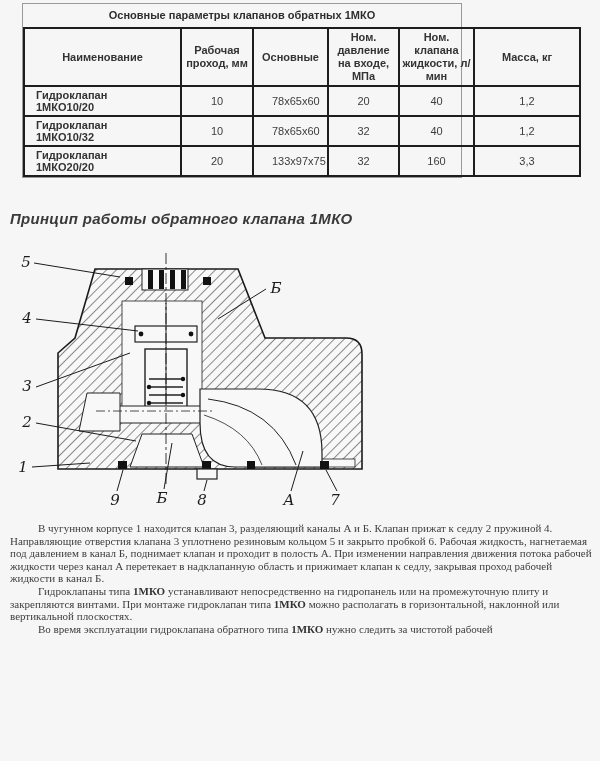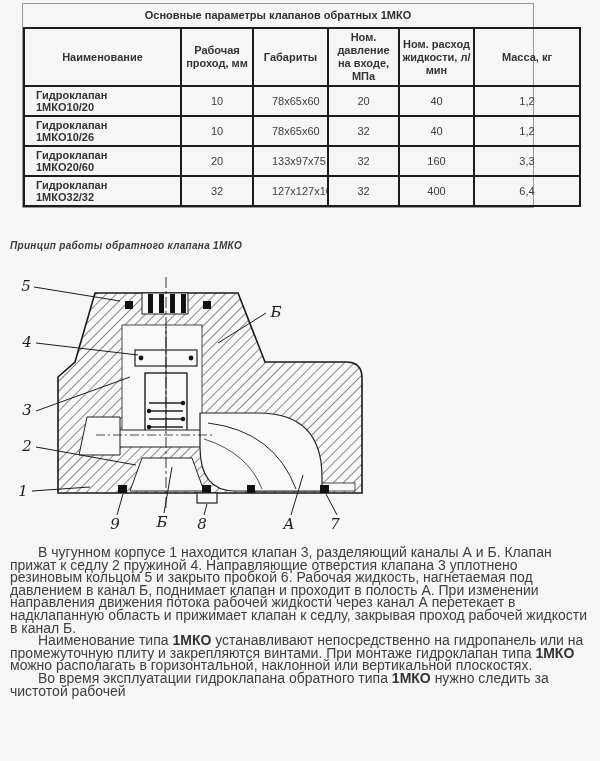--- a/index.html
+++ b/index.html
@@ -6,21 +6,21 @@
   body{
     width:600px;height:761px;overflow:hidden;
     background:#f6f6f6;
     font-family:"Liberation Sans", sans-serif;
     color:#3d3d3d;
   }
   .page{padding-top:3px;}
 
   
   .tbl-frame{
-    margin-left:22px;width:512px;box-sizing:border-box;
+    margin-left:22px;width:440px;box-sizing:border-box;
     border:1px solid #9a9a9a;background:#f6f6f6;
   }
   .tbl-title{
     height:23px;line-height:23px;text-align:center;
     font-size:11px;font-weight:bold;color:#2e2e2e;
   }
   table.grid{border-collapse:collapse;width:100%;table-layout:fixed;}
   .grid th,.grid td{
     border:2px solid #1d1d1d;font-size:11px;color:#3d3d3d;
     overflow:hidden;
@@ -28,36 +28,36 @@
   .grid th{
     font-weight:bold;text-align:center;vertical-align:middle;
     height:44px;padding:2px 2px;line-height:13px;color:#333;
   }
   .grid td{height:26px;text-align:center;vertical-align:middle;padding:1px 18px;}
   .grid td.name{text-align:left;padding-left:11px;font-weight:bold;color:#333;}
 
   
   .section-heading{
     margin:32px 0 0 10px;
-    font-size:10px;font-weight:bold;font-style:italic;color:#3a3a3a;
+    font-size:15px;font-weight:bold;font-style:italic;color:#3a3a3a;
     letter-spacing:.3px;
   }
 
   
   .diagram{margin:12px 0 0 8px;width:376px;height:280px;position:relative;}
   .diagram svg{display:block;}
   .dlabel{
     font-family:"DejaVu Serif", serif;font-style:italic;
     font-size:15px;fill:#1c1c1c;
   }
 
   
   .description{
     margin:3px 8px 0 10px;
-    font-size:14px;line-height:12.6px;color:#3e3e3e;
+    font-size:11px;line-height:12.6px;color:#3e3e3e;font-family:Liberation Serif, serif;
   }
   .description p{margin:0;text-indent:28px;}
   .description b{color:#333;}
 </style>
 </head>
 <body>
 
 <div class="page">
 
   <div class="tbl-frame">
@@ -68,58 +68,50 @@
           <col style="width:72px">
           <col style="width:75px">
         <col style="width:71px">
           <col style="width:75px">
           <col style="width:106px">
       </colgroup>
       <thead>
         <tr id="grid-head">
             <th>Наименование</th>
             <th>Рабочая проход, мм</th>
-            <th>Габариты</th>
+            <th>Основные</th>
             <th>Ном. давление на входе, МПа</th>
-            <th>Ном. расход жидкости, л/ мин</th>
+            <th>Ном. клапана жидкости, л/ мин</th>
             <th>Масса, кг</th>
           </tr>
       </thead>
       <tbody id="grid-body">
           <tr>
             <td class="name">Гидроклапан 1МКО10/20</td>
             <td class="val">10</td>
             <td class="val">78х65х60</td>
             <td class="val">20</td>
             <td class="val">40</td>
             <td class="val">1,2</td>
           </tr>
           <tr>
-            <td class="name">Гидроклапан 1МКО10/26</td>
+            <td class="name">Гидроклапан 1МКО10/32</td>
             <td class="val">10</td>
             <td class="val">78х65х60</td>
             <td class="val">32</td>
             <td class="val">40</td>
             <td class="val">1,2</td>
           </tr>
           <tr>
-            <td class="name">Гидроклапан 1МКО20/60</td>
+            <td class="name">Гидроклапан 1МКО20/20</td>
             <td class="val">20</td>
             <td class="val">133х97х75</td>
             <td class="val">32</td>
             <td class="val">160</td>
             <td class="val">3,3</td>
-          </tr>
-          <tr>
-            <td class="name">Гидроклапан 1МКО32/32</td>
-            <td class="val">32</td>
-            <td class="val">127х127х102</td>
-            <td class="val">32</td>
-            <td class="val">400</td>
-            <td class="val">6,4</td>
           </tr>
         </tbody>
     </table>
   </div>
 
   <div class="section-heading">Принцип работы обратного клапана 1МКО</div>
 
   <div class="diagram">
     <svg width="376" height="280" viewBox="0 0 376 280">
       <defs>
@@ -203,17 +195,17 @@
           <text x="154" y="264" text-anchor="middle" class="dlabel">Б</text>
           <text x="194" y="266" text-anchor="middle" class="dlabel">8</text>
           <text x="281" y="266" text-anchor="middle" class="dlabel">А</text>
           <text x="327" y="266" text-anchor="middle" class="dlabel">7</text>
         </g>
     </svg>
   </div>
 
   <div class="description" id="description">
       <p><span>В чугунном корпусе 1 находится клапан 3, разделяющий каналы А и Б. Клапан прижат к седлу 2 пружиной 4. Направляющие отверстия клапана 3 уплотнено резиновым кольцом 5 и закрыто пробкой 6. Рабочая жидкость, нагнетаемая под давлением в канал Б, поднимает клапан и проходит в полость А. При изменении направления движения потока рабочей жидкости через канал А перетекает в надклапанную область и прижимает клапан к седлу, закрывая проход рабочей жидкости в канал Б.</span></p>
-      <p><span>Наименование типа </span><b>1МКО</b><span> устанавливают непосредственно на гидропанель или на промежуточную плиту и закрепляются винтами. При монтаже гидроклапан типа </span><b>1МКО</b><span> можно располагать в горизонтальной, наклонной или вертикальной плоскостях.</span></p>
+      <p><span>Гидроклапаны типа </span><b>1МКО</b><span> устанавливают непосредственно на гидропанель или на промежуточную плиту и закрепляются винтами. При монтаже гидроклапан типа </span><b>1МКО</b><span> можно располагать в горизонтальной, наклонной или вертикальной плоскостях.</span></p>
       <p><span>Во время эксплуатации гидроклапана обратного типа </span><b>1МКО</b><span> нужно следить за чистотой рабочей</span></p>
     </div>
 
 </div>
 
 </body></html>

